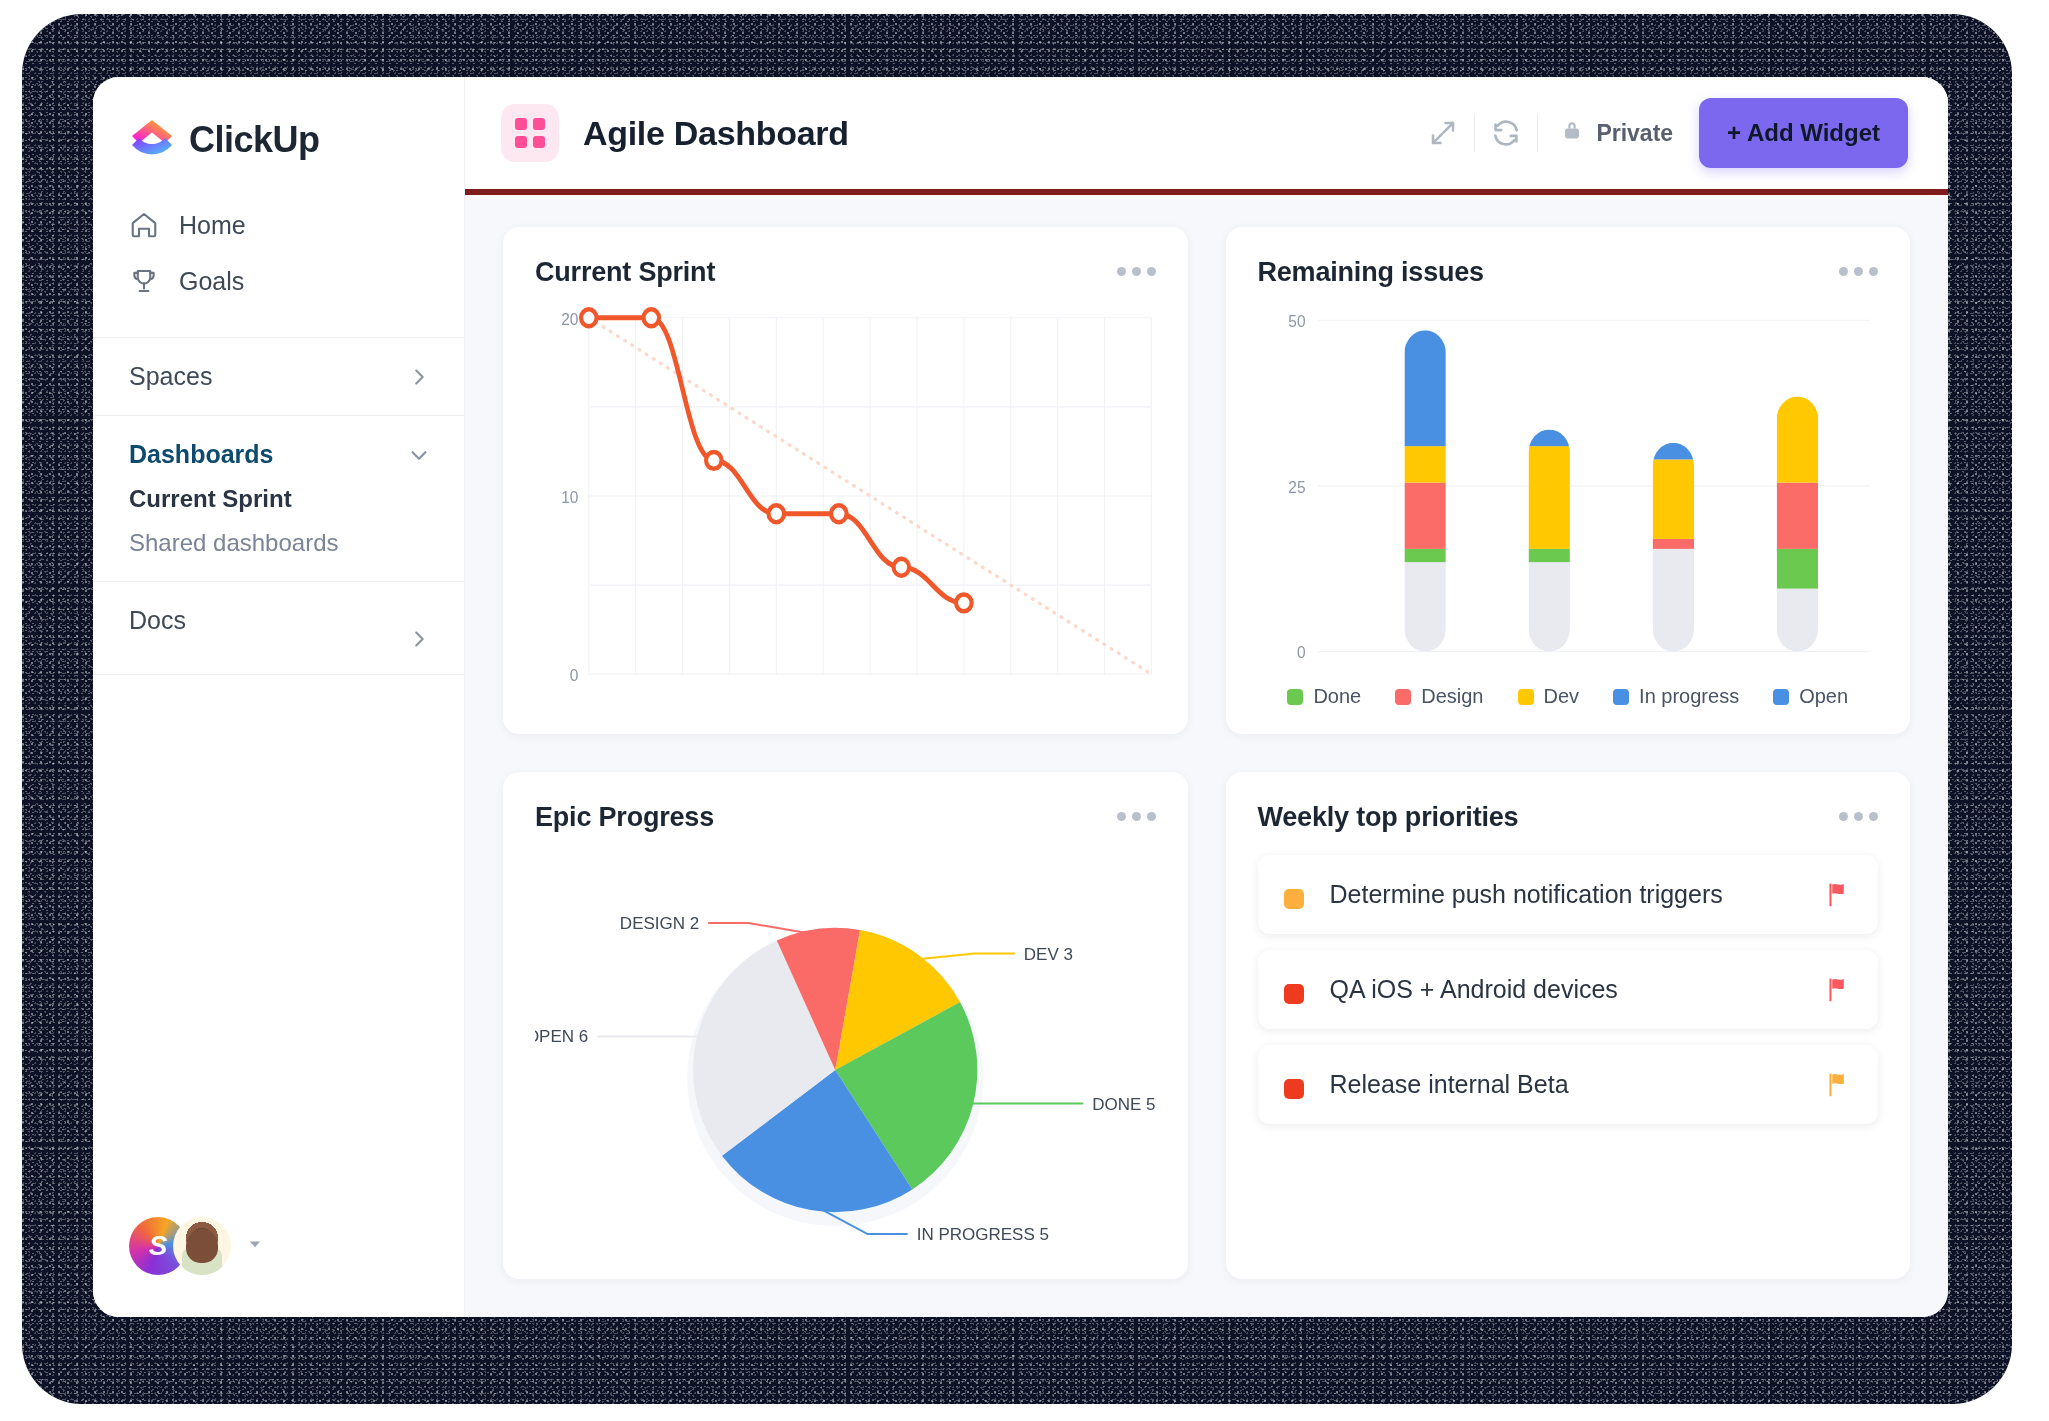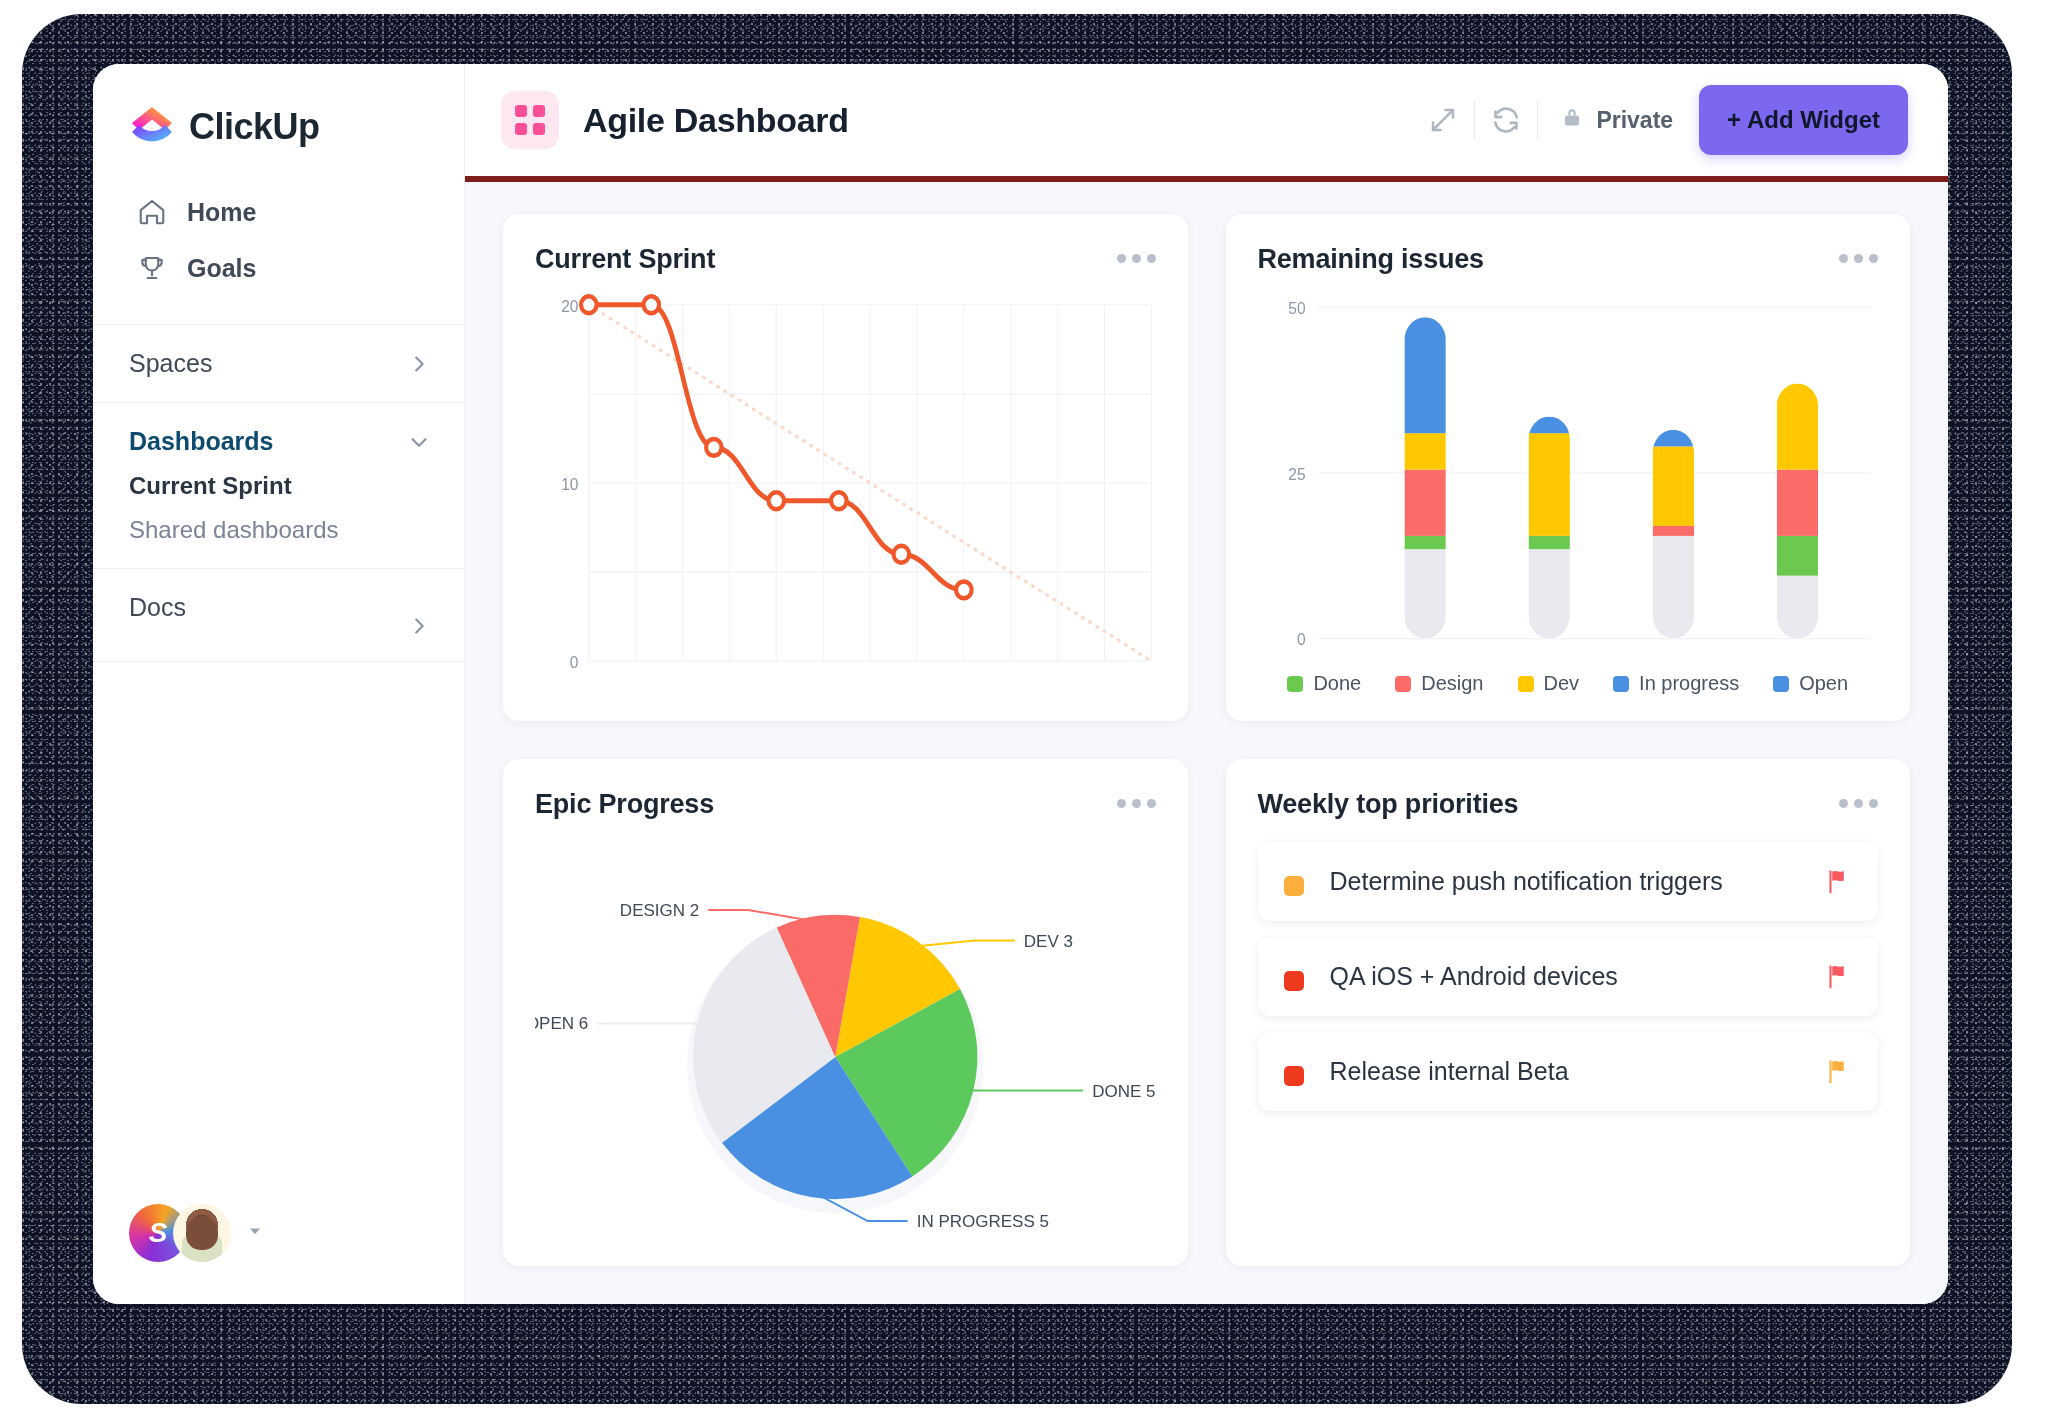--- a/index.html
+++ b/index.html
@@ -31,42 +31,42 @@
       radial-gradient(circle at 7% 55%, rgba(255,255,255,.35) 0 1px, transparent 1px),
       radial-gradient(circle at 93% 72%, rgba(255,255,255,.3) 0 1px, transparent 1px),
       radial-gradient(circle at 45% 96%, rgba(255,255,255,.35) 0 1px, transparent 1px),
       radial-gradient(circle at 22% 88%, rgba(255,255,255,.28) 0 1px, transparent 1px);
     background-size: 9px 9px, 13px 13px, 7px 7px, 11px 11px, 10px 10px, 8px 8px, 12px 12px, 6px 6px;
   }
 
   
   .app {
     position: absolute;
-    left: 93px; top: 64px;
+    left: 93px; top: 77px;
     width: 1855px; height: 1240px;
     background: #ffffff;
     border-radius: 26px;
     overflow: hidden;
     display: flex;
   }
 
   
   .sidebar {
     width: 372px;
     background: #ffffff;
     border-right: 1px solid #eef0f3;
     display: flex;
     flex-direction: column;
     position: relative;
   }
   .brand { display: flex; align-items: center; gap: 14px; padding: 40px 0 34px 36px; }
   .brand-mark { width: 46px; height: 46px; position: relative; }
   .brand-name { font-size: 36px; font-weight: 700; color: #1d2633; letter-spacing: -0.5px; }
 
-  .nav-main { padding: 0 0 28px 8px; font-weight: bold; }
+  .nav-main { padding: 0 0 28px 0; }
   .nav-item {
     display: flex; align-items: center; gap: 20px;
     padding: 13px 0 13px 36px;
     cursor: pointer;
   }
   .nav-item .ico { width: 30px; height: 30px; flex: none; display: flex; align-items: center; justify-content: center; }
   .nav-label { font-size: 25px; color: #3f4957; }
 
   .nav-sep { height: 1px; background: #eef0f3; margin: 0; }
 

